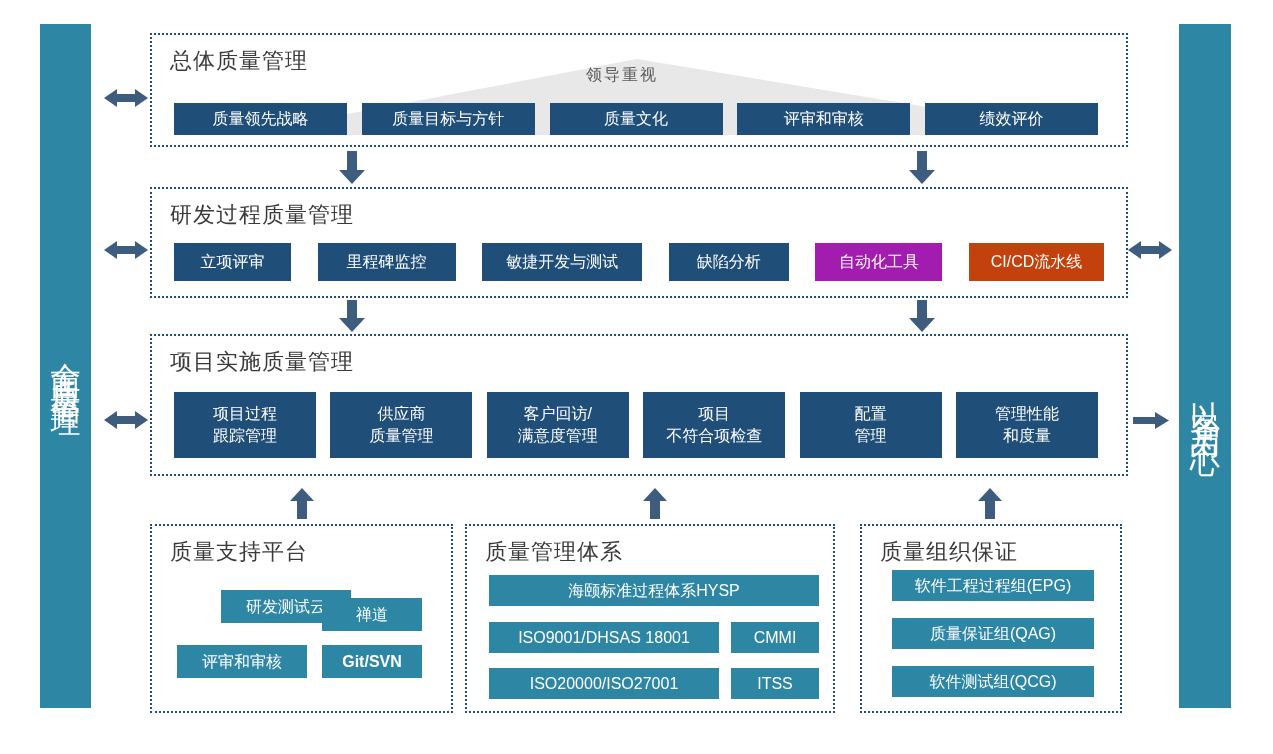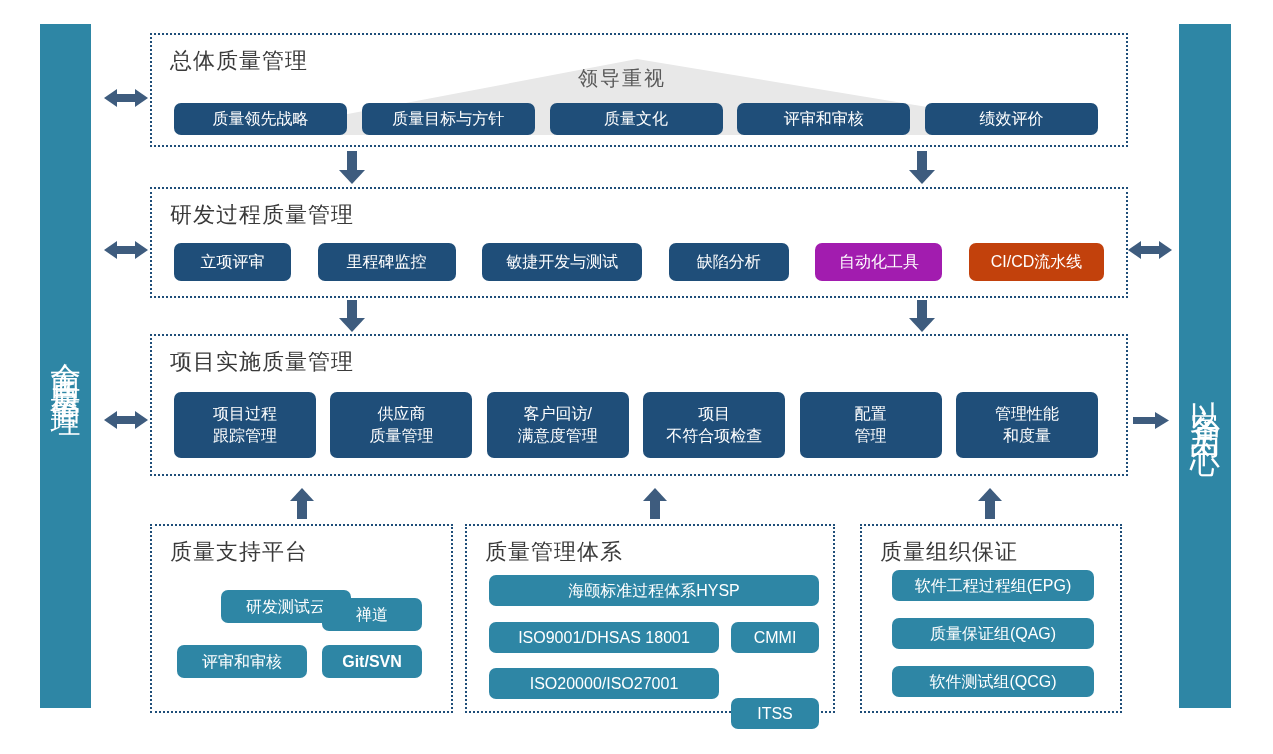--- a/index.html
+++ b/index.html
@@ -29,21 +29,20 @@
   .panel-6{left:860px;top:524px;width:262px;height:189px;}
   .panel-title{
     position:absolute;top:11px;left:18px;font-size:22px;color:#3a3a3a;
     letter-spacing:1px;white-space:nowrap;
   }
   
   .btn{
     display:flex;flex-direction:column;align-items:center;justify-content:center;
     color:#ffffff;font-size:16px;text-align:center;line-height:1.35;box-sizing:border-box;
     white-space:nowrap;
-    border-radius:7px;
   }
   .navy{background:#1F4E79;}
   .teal{background:#2E86A5;}
   
   .row-top{position:absolute;left:22px;right:28px;top:68px;height:32px;display:flex;justify-content:space-between;z-index:2;}
   .row-top .btn{width:173px;}
   
   .row-rd{position:absolute;left:22px;right:22px;top:54px;height:38px;display:flex;justify-content:space-between;z-index:2;}
   .row-rd .btn:nth-child(1){width:117px;}
   .row-rd .btn:nth-child(2){width:138px;}
@@ -54,21 +53,21 @@
   
   .row-proj{position:absolute;left:22px;right:28px;top:56px;height:66px;display:flex;justify-content:space-between;}
   .row-proj .btn{width:142px;}
   
   .abs{position:absolute;}
   .bold{font-weight:bold;}
   
   .triangle-wrap{position:absolute;left:85px;top:24px;width:860px;height:80px;z-index:1;}
   .banner-label{
     position:absolute;left:370px;top:30px;width:200px;text-align:center;
-    font-size:20px;color:#595959;letter-spacing:2px;z-index:2;
+    font-size:16px;color:#595959;letter-spacing:2px;z-index:2;
   }
   
   .arrow{position:absolute;line-height:0;}
   .arrow svg{display:block;}
 </style>
 </head>
 <body>
 
 <div class="canvas">
 
@@ -146,21 +145,21 @@
     <div class="btn teal abs" style="left:25px;top:119px;width:130px;height:33px;">评审和审核</div>
     <div class="btn teal abs bold" style="left:170px;top:119px;width:100px;height:33px;">Git/SVN</div>
   </div>
 
   <div class="panel panel-5">
     <span class="panel-title">质量管理体系</span>
     <div class="btn teal abs" style="left:22px;top:49px;width:330px;height:31px;">海颐标准过程体系HYSP</div>
     <div class="btn teal abs" style="left:22px;top:96px;width:230px;height:31px;">ISO9001/DHSAS 18001</div>
     <div class="btn teal abs" style="left:264px;top:96px;width:88px;height:31px;">CMMI</div>
     <div class="btn teal abs" style="left:22px;top:142px;width:230px;height:31px;">ISO20000/ISO27001</div>
-    <div class="btn teal abs" style="left:264px;top:142px;width:88px;height:31px;margin-top:30px;">ITSS</div>
+    <div class="btn teal abs" style="left:264px;top:142px;width:88px;height:31px;">ITSS</div>
   </div>
 
   <div class="panel panel-6">
     <span class="panel-title">质量组织保证</span>
     <div class="btn teal abs" style="left:30px;top:44px;width:202px;height:31px;">软件工程过程组(EPG)</div>
     <div class="btn teal abs" style="left:30px;top:92px;width:202px;height:31px;">质量保证组(QAG)</div>
     <div class="btn teal abs" style="left:30px;top:140px;width:202px;height:31px;">软件测试组(QCG)</div>
   </div>
 
   <div class="arrow" style="left:104px;top:89px;">

